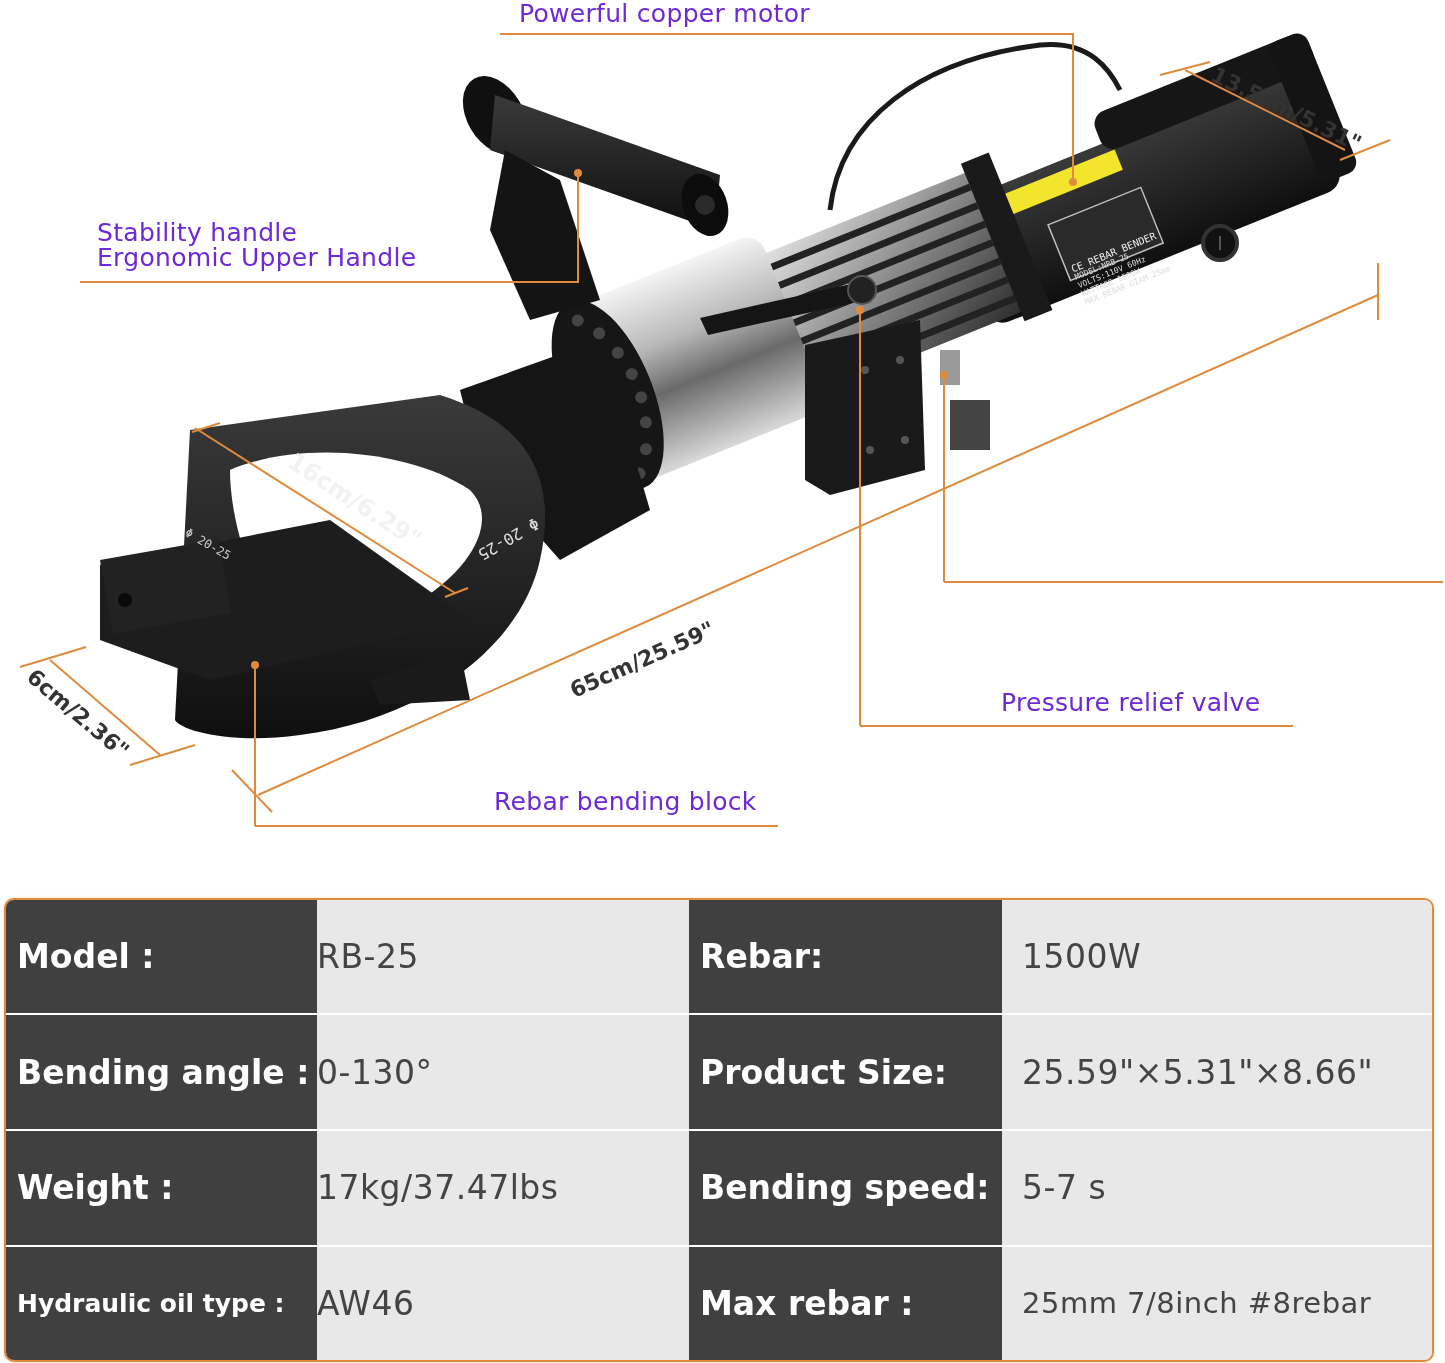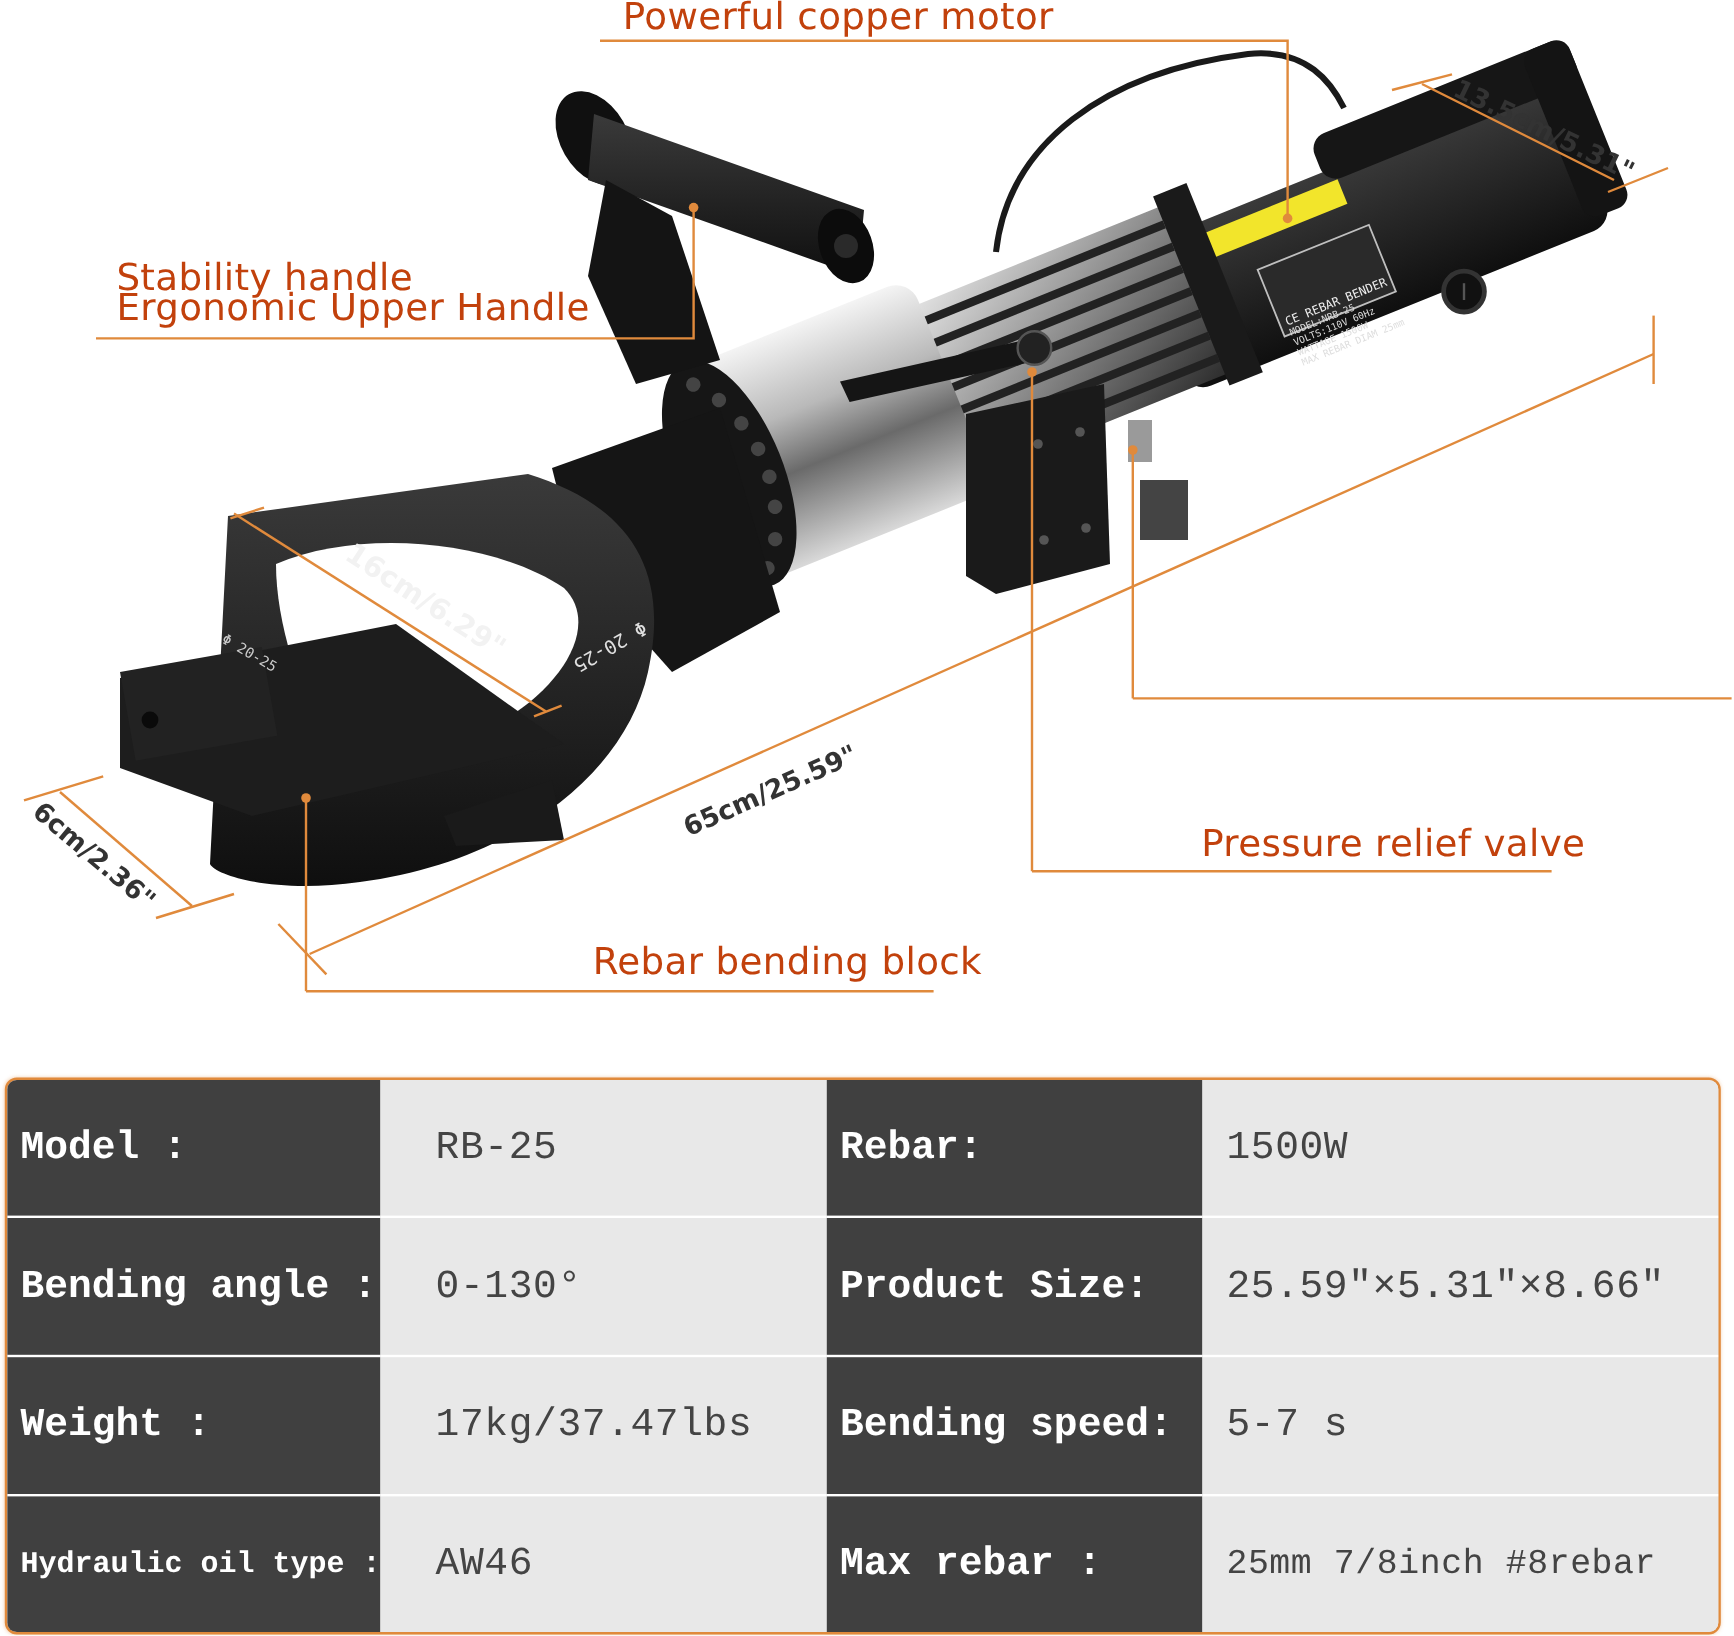--- a/index.html
+++ b/index.html
@@ -1,31 +1,31 @@
 <!DOCTYPE html>
 <html><head>
 <meta charset="utf-8">
 <style>
   html,body{margin:0;padding:0;background:#ffffff;}
   body{width:1445px;height:1363px;position:relative;overflow:hidden;font-family:"DejaVu Sans","Liberation Sans",sans-serif;color:#3d3d3d;}
   .stage{position:absolute;left:0;top:0;width:1445px;height:880px;}
   .stage svg{position:absolute;left:0;top:0;}
-  .callout{position:absolute;font-size:31px;font-weight:500;color:#c2410c;line-height:26px;white-space:nowrap;letter-spacing:0.3px;}
+  .callout{position:absolute;font-size:25px;font-weight:500;color:#6d28d9;line-height:26px;white-space:nowrap;letter-spacing:0.3px;}
   .callout span{display:block;}
   .dim{position:absolute;font-size:22px;font-weight:600;color:#333;white-space:nowrap;transform-origin:left top;}
   .dim.on-dark{color:#f2f2f2;}
   .label-plate{position:absolute;font-size:8px;color:#ddd;font-family:"DejaVu Sans Mono",monospace;transform-origin:left top;line-height:9px;}
   
-  .specs{position:absolute;left:4px;top:898px;width:1426px;height:460px;border:2px solid #e08a3c;border-radius:10px;overflow:hidden;background:#e8e8e8;box-shadow:0 0 3px rgba(224,138,60,0.35);font-family:Liberation Mono, monospace;}
+  .specs{position:absolute;left:4px;top:898px;width:1426px;height:460px;border:2px solid #e08a3c;border-radius:10px;overflow:hidden;background:#e8e8e8;box-shadow:0 0 3px rgba(224,138,60,0.35);}
   .specs table{border-collapse:collapse;width:100%;height:100%;table-layout:fixed;}
   .specs td{height:92px;padding:0;border-bottom:2px solid #ffffff;vertical-align:middle;}
   .specs tr:last-child td{border-bottom:none;}
   .specs td.k{background:#404040;color:#ffffff;font-weight:700;font-size:33px;padding-left:11px;white-space:nowrap;}
   .specs td.k.small{font-size:25px;}
-  .specs td.v{background:#e8e8e8;color:#444;font-size:33px;padding-left:46px;white-space:nowrap;letter-spacing:0.5px;}
+  .specs td.v{background:#e8e8e8;color:#444;font-size:33px;white-space:nowrap;letter-spacing:0.5px;}
   .specs td.v.small{font-size:29px;}
   .specs td.v.right{padding-left:20px;}
 </style>
 </head>
 <body>
 
 <div class="stage">
   <svg width="1445" height="880" viewBox="0 0 1445 880">
     <defs>
       <linearGradient id="metal" x1="0" y1="0" x2="0" y2="1">

